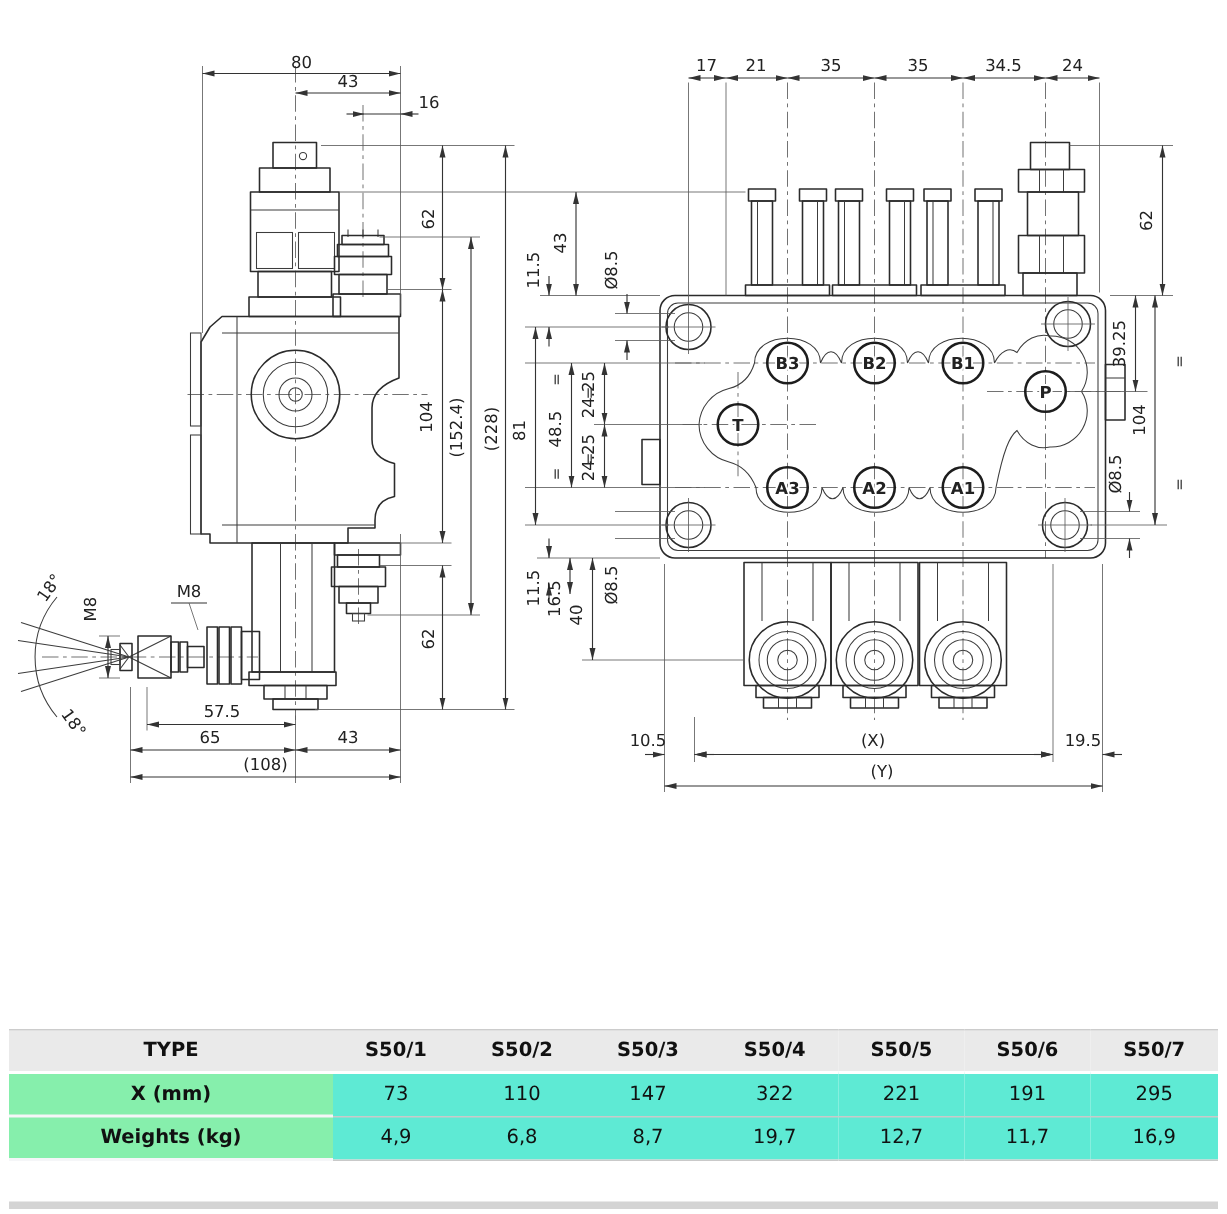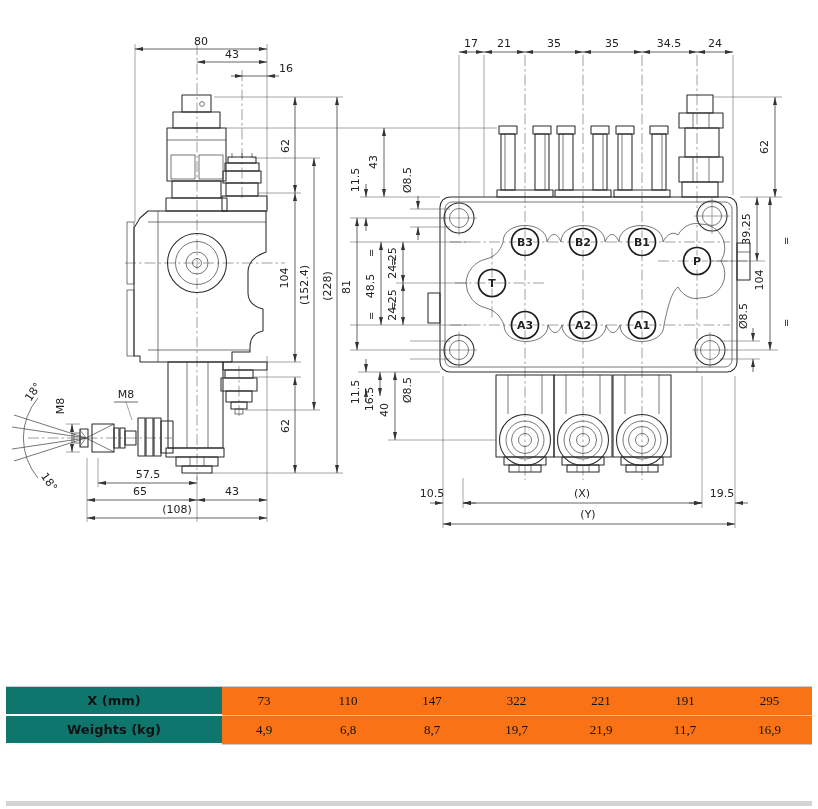--- a/index.html
+++ b/index.html
@@ -19,22 +19,22 @@
   .port{stroke:#1d1d1d;stroke-width:1.7;fill:none;}
   .ptxt{font-size:11px;font-weight:bold;paint-order:stroke;stroke:#ffffff;stroke-width:2.5px;}
   .eq{font-size:10px;fill:#333;}
 
   
   .spec-table{position:absolute;left:6px;top:686px;width:806px;border-collapse:collapse;
               table-layout:fixed;border-top:1px solid #cccccc;}
   .spec-table td{height:27px;text-align:center;vertical-align:middle;font-size:13px;color:#111;
                  padding:0;}
   .spec-table tr.hdr td{background:#eaeaea;font-weight:bold;border-bottom:2px solid #ffffff;}
-  .spec-table td.lbl{background:#0f766e;font-weight:bold;border-bottom:2px solid #f5f6f8;}
-  .spec-table td.val{background:#f97316;border-bottom:1px solid #c9c9c9;font-family:Liberation Serif, serif;}
+  .spec-table td.lbl{background:#86efac;font-weight:bold;border-bottom:2px solid #f5f6f8;}
+  .spec-table td.val{background:#5eead4;border-bottom:1px solid #c9c9c9;}
   .bottom-bar{position:absolute;left:6px;top:801px;width:806px;height:5px;background:#d4d4d4;}
 </style>
 </head>
 <body>
 
 <div class="page">
 
 <svg class="drawing" width="818" height="660" viewBox="0 0 818 660">
   <defs>
     <marker id="ae" markerUnits="userSpaceOnUse" markerWidth="9" markerHeight="6" refX="8" refY="3" orient="auto">
@@ -464,37 +464,47 @@
     <col style="width:216px">
         <col style="width:84px">
         <col style="width:84px">
         <col style="width:84px">
     <col style="width:85px">
         <col style="width:84px">
         <col style="width:84px">
         <col style="width:85px">
   </colgroup>
   <tbody>
+        <tr class="hdr">
+    <td>TYPE</td>
+    <td>S50/1</td>
+    <td>S50/2</td>
+    <td>S50/3</td>
+    <td>S50/4</td>
+    <td>S50/5</td>
+    <td>S50/6</td>
+    <td>S50/7</td>
+  </tr>
   <tr>
     <td class="lbl">X (mm)</td>
     <td class="val">73</td>
     <td class="val">110</td>
     <td class="val">147</td>
     <td class="val">322</td>
     <td class="val">221</td>
     <td class="val">191</td>
     <td class="val">295</td>
   </tr>
   <tr>
     <td class="lbl">Weights (kg)</td>
     <td class="val">4,9</td>
     <td class="val">6,8</td>
     <td class="val">8,7</td>
     <td class="val">19,7</td>
-    <td class="val">21,9</td>
+    <td class="val">12,7</td>
     <td class="val">11,7</td>
     <td class="val">16,9</td>
   </tr>
 </tbody>
     </table>
 <div class="bottom-bar"></div>
 
 </div>
 
 </body></html>

